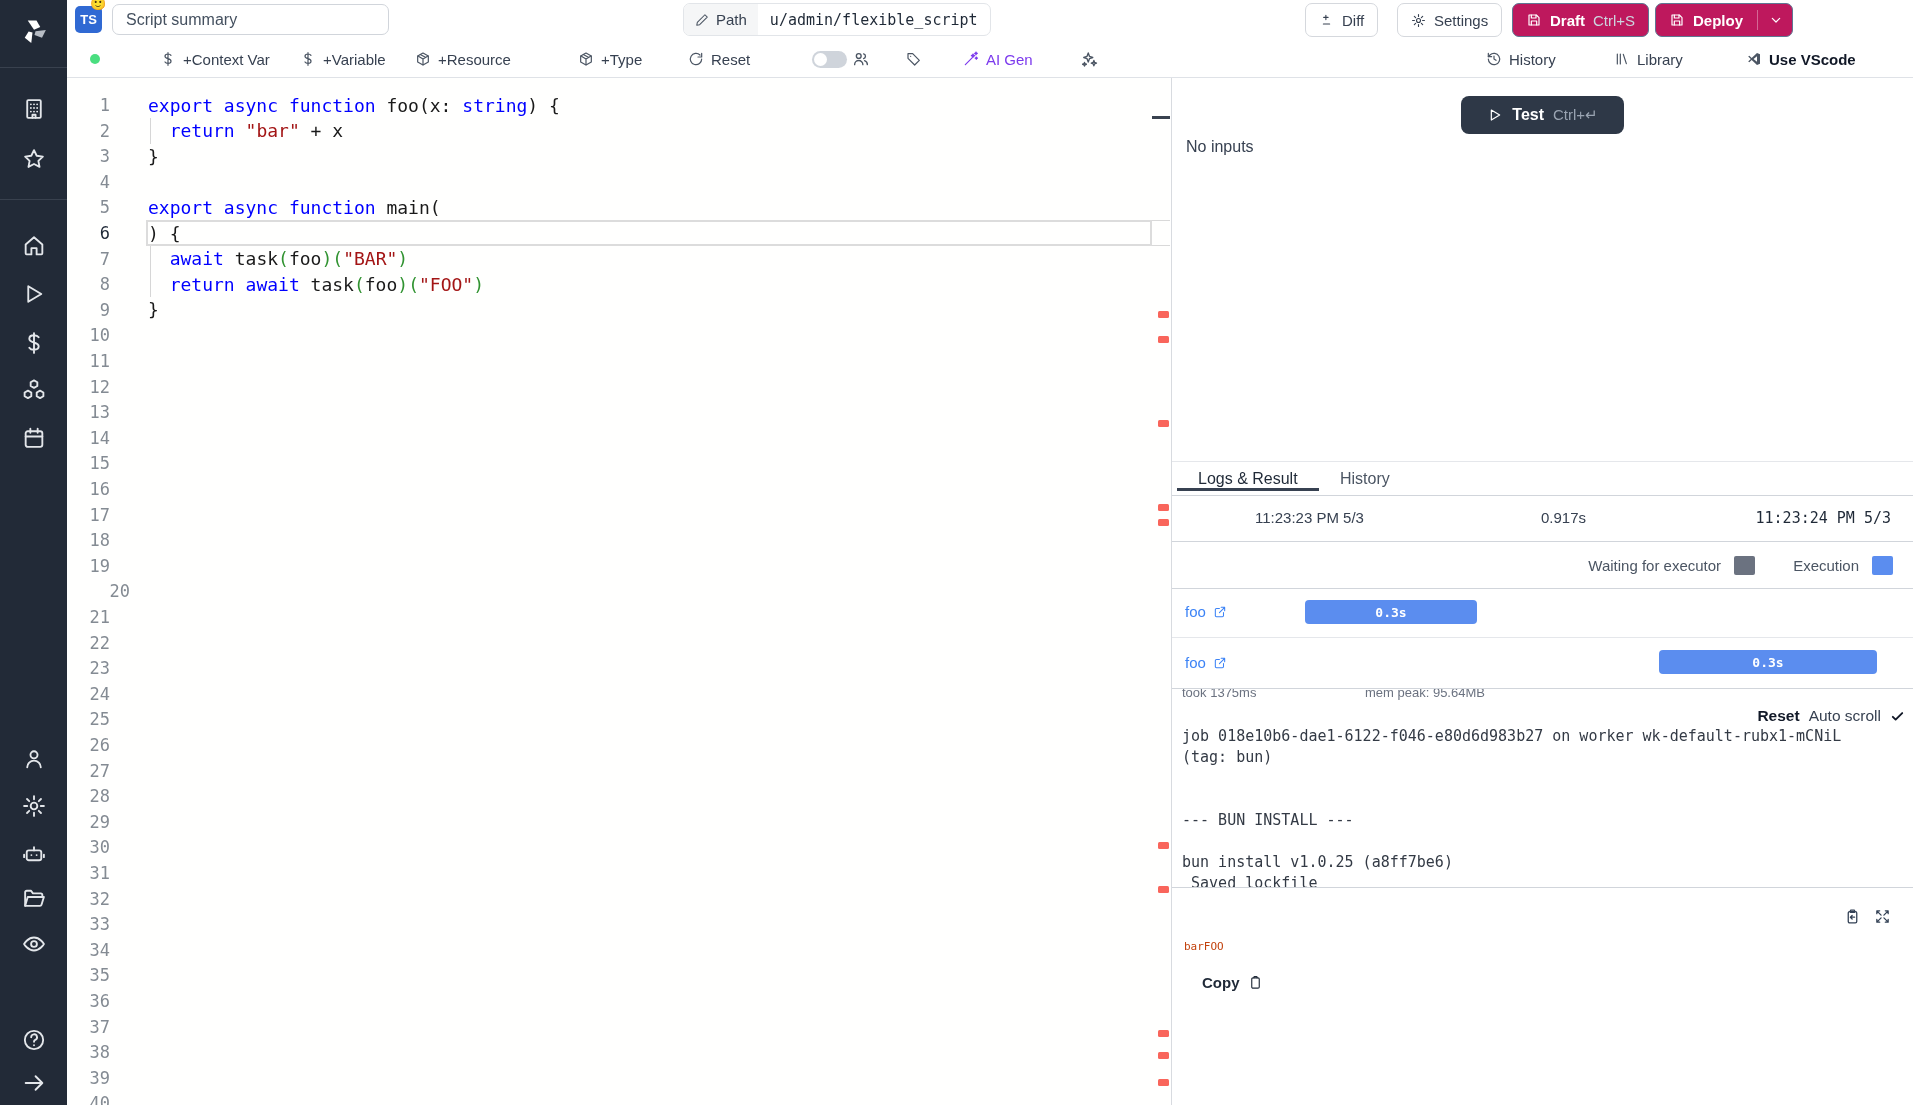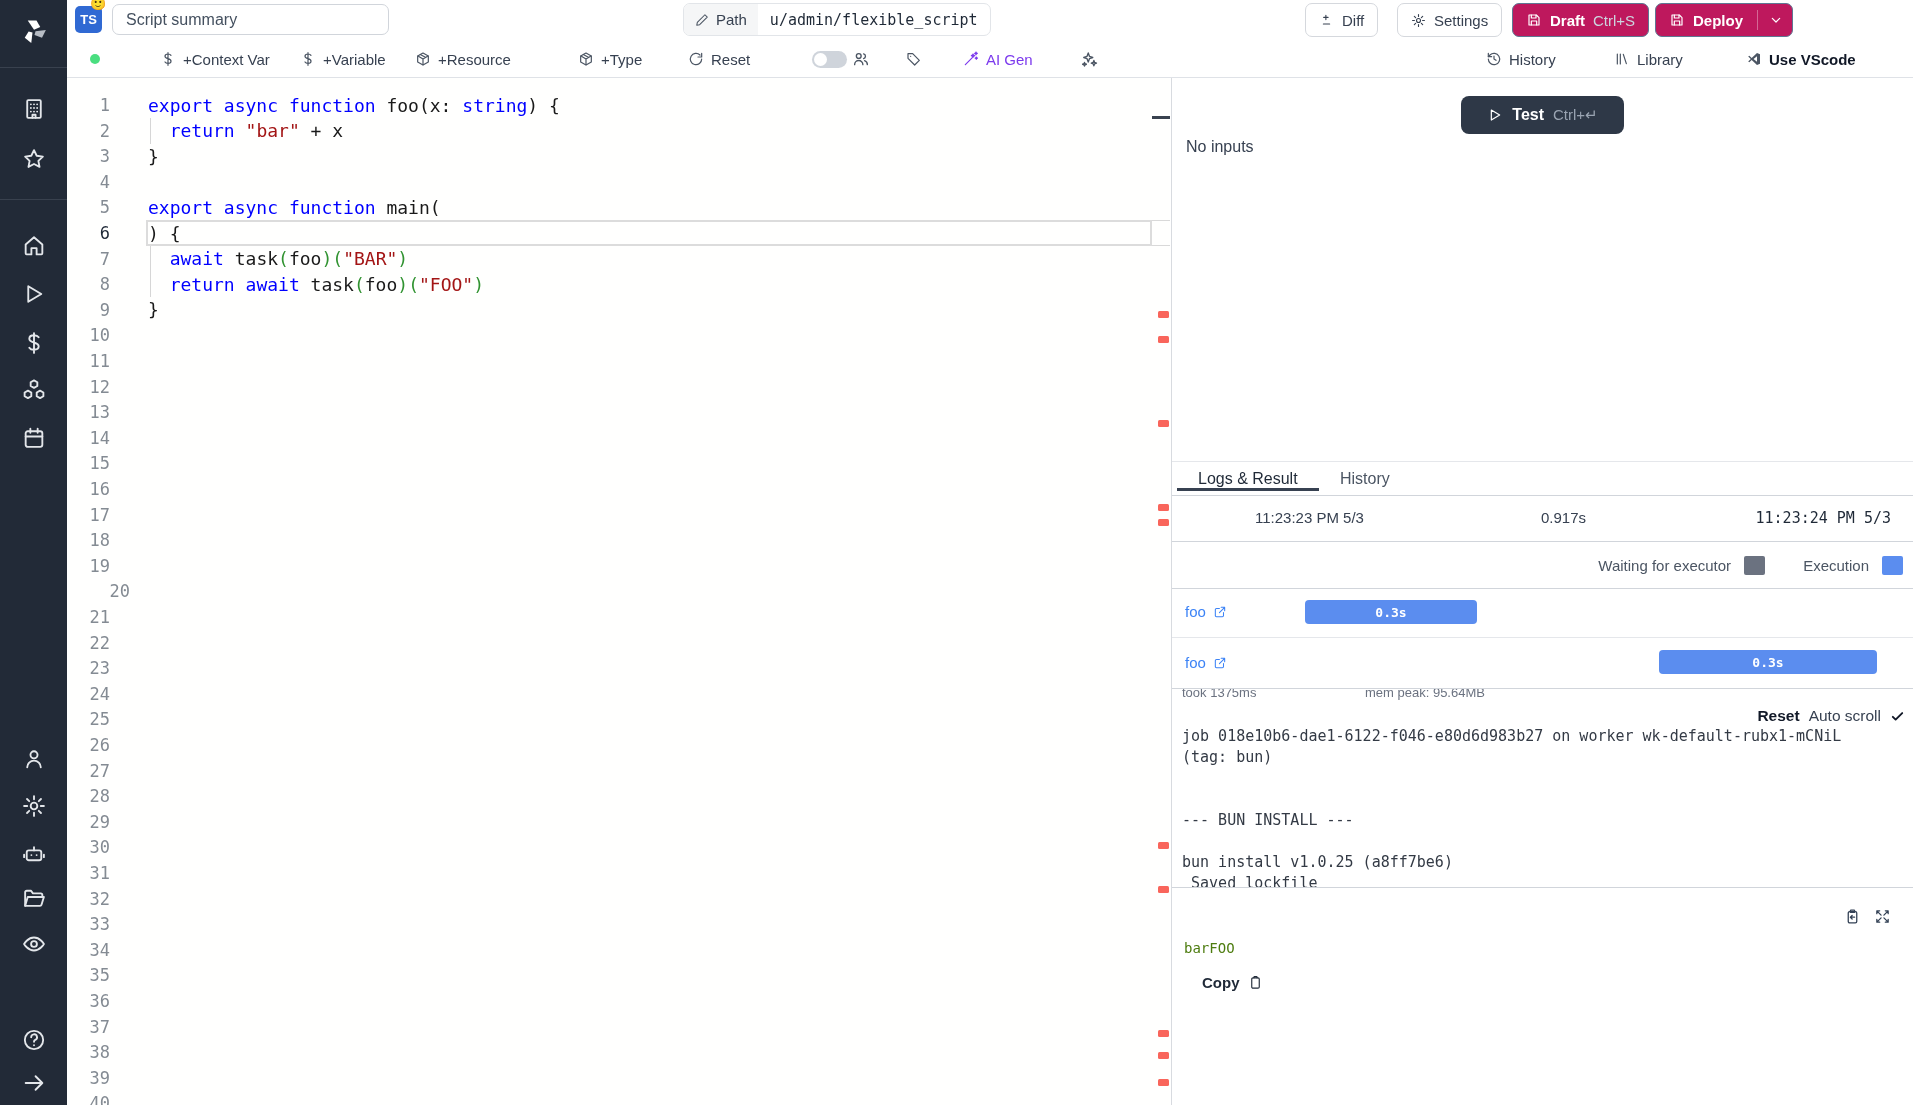--- a/index.html
+++ b/index.html
@@ -77,21 +77,21 @@
   .tab.idle { color:#4b5563; }
   .tab-underline { position:absolute; left:5px; top:410px; width:142px; height:3px; background:#374151; }
   .tabs-border { position:absolute; left:0; top:417px; width:100%; height:1px; background:#d1d5db; }
 
   .ts-row { position:absolute; left:0; top:418px; width:100%; height:46px; border-bottom:1px solid #d1d5db; }
   .ts-start { position:absolute; left:83px; top:13px; font-size:15px; color:#374151; }
   .ts-dur { position:absolute; left:369px; top:13px; font-size:15px; color:#374151; }
   .ts-end { position:absolute; right:22px; top:13px; font-family:"DejaVu Sans Mono",monospace; font-size:15px; color:#1f2937; }
 
   .legend-row { position:absolute; left:0; top:464px; width:100%; height:47px; border-bottom:1px solid #d1d5db;
-    display:flex; align-items:center; justify-content:flex-end; gap:13px; padding-right:10px; }
+    display:flex; align-items:center; justify-content:flex-end; gap:13px; padding-right:20px; }
   .legend-label { font-size:15px; color:#4b5563; }
   .legend-swatch { width:21px; height:19px; border-radius:2px; }
   .legend-gap { width:12px; }
 
   .run-row1 { position:absolute; left:0; top:511px; width:100%; height:49px; border-bottom:1px solid #e5e7eb; }
   .run-row2 { position:absolute; left:0; top:560px; width:100%; height:51px; border-bottom:1px solid #d1d5db; }
   .run-link { position:absolute; left:13px; display:flex; align-items:center; gap:7px; color:#3c83f6; font-size:15px; cursor:pointer; }
   .run-link .icon { width:14px; height:14px; }
   .run-bar { position:absolute; height:24px; background:#5b8def; border-radius:4px; display:flex; align-items:center; justify-content:center;
     color:#fff; font-family:"DejaVu Sans Mono",monospace; font-weight:bold; font-size:13px; cursor:pointer; }
@@ -105,21 +105,21 @@
   .expand-row { position:absolute; right:8px; top:18px; display:flex; align-items:center; gap:9px; }
   .expand-lbl { font-size:15.5px; font-weight:700; color:#111827; cursor:pointer; }
   .autoscroll-lbl { font-size:15.5px; color:#374151; cursor:pointer; }
   .check { width:15px; height:15px; color:#111827; cursor:pointer; }
   .log-text { position:absolute; left:10px; top:37px; width:700px; font-family:"DejaVu Sans Mono",monospace;
     font-size:15px; line-height:21px; color:#333a45; white-space:pre-wrap; }
 
   .result-area { position:absolute; left:0; top:810px; width:100%; bottom:0; }
   .result-icons { position:absolute; right:22px; top:20px; display:flex; gap:13px; }
   .result-icons .icon { width:17px; height:17px; color:#334155; cursor:pointer; }
-  .result-val { position:absolute; left:12px; top:52px; font-family:"DejaVu Sans Mono",monospace; font-size:14px; color:#4d7c0f; }
+  .result-val { position:absolute; left:12px; top:52px; font-family:"DejaVu Sans Mono",monospace; font-size:11px; color:#c2410c; }
   .copy-row { position:absolute; left:30px; top:86px; display:flex; align-items:center; gap:8px; cursor:pointer; }
   .copy-lbl { font-size:15px; font-weight:700; color:#1f2937; }
   .copy-row .icon { width:15px; height:15px; color:#1f2937; }
 </style>
 </head>
 <body>
 
 <div class="app">
 
   <nav class="rail">

